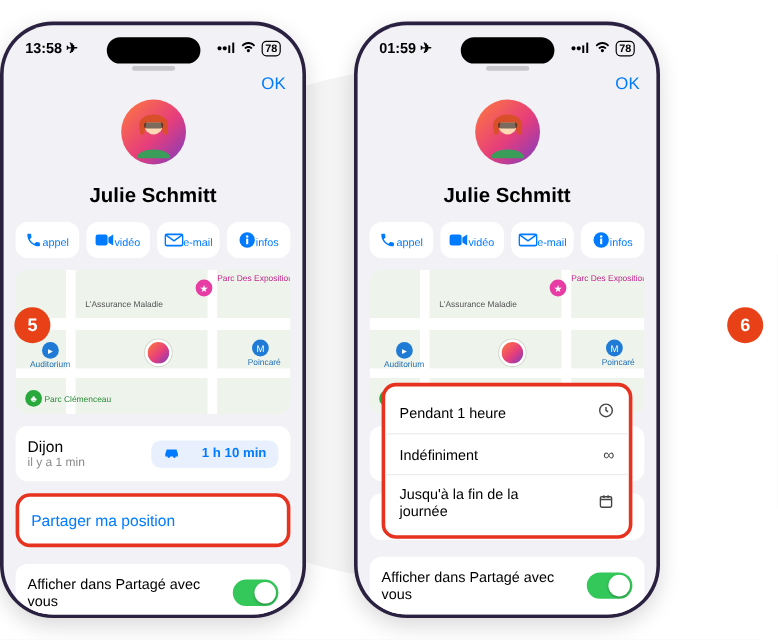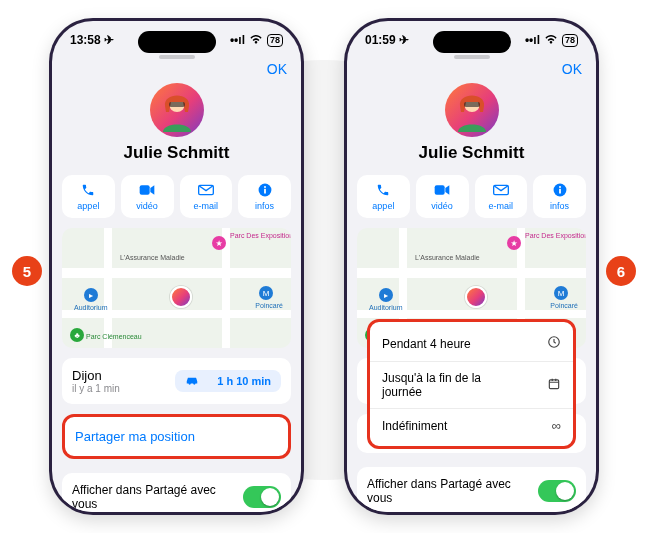--- a/index.html
+++ b/index.html
@@ -7,36 +7,36 @@
     --bg:#f2f2f6;
     --card:#ffffff;
     --txt:#000;
     --sub:#8a8a8e;
     --green:#34c759;
     --red:#e84118;
   }
   *{box-sizing:border-box;font-family:-apple-system,Helvetica,Arial,sans-serif}
   body{margin:0;width:648px;height:533px;background:#fff;position:relative}
   .bg-circle{position:absolute;width:420px;height:420px;border-radius:50%;background:#f4f4f4;left:114px;top:60px;z-index:0}
-  .stage{position:relative;display:flex;gap:40px;justify-content:center;padding:18px 0;z-index:1}
+  .stage{position:relative;display:flex;gap:40px;justify-content:flex-start;padding:18px 0;z-index:1}
   .phone{width:255px;height:497px;border-radius:44px;background:#2a2140;padding:3px;position:relative;box-shadow:0 6px 18px rgba(0,0,0,.15)}
   .phone-inner{width:100%;height:100%;border-radius:41px;background:var(--bg);overflow:hidden;position:relative}
   .island{position:absolute;top:10px;left:50%;transform:translateX(-50%);width:78px;height:22px;background:#000;border-radius:14px;z-index:5}
   .status{display:flex;justify-content:space-between;align-items:center;padding:12px 18px 0;font-size:12px;font-weight:600;color:#000}
   .status .right{display:flex;gap:4px;align-items:center}
   .bat{display:flex;align-items:center;gap:1px;border:1px solid #000;border-radius:4px;padding:0 2px;font-size:9px;font-weight:700;height:13px}
   .sheet-handle{width:36px;height:4px;background:#c9c9cd;border-radius:3px;margin:8px auto 0}
   .ok{position:absolute;right:14px;top:40px;color:var(--blue);font-size:14px;font-weight:500}
   .content{padding:0 10px}
   .avatar-row{display:flex;flex-direction:column;align-items:center;margin-top:24px}
   .avatar{width:54px;height:54px;border-radius:50%;background:linear-gradient(135deg,#ff7a3c,#e63e7b 55%,#7a3cc4);display:flex;align-items:center;justify-content:center;overflow:hidden}
   .avatar svg{width:44px;height:44px}
-  .name{font-size:17px;font-weight:700;margin-top:6px}
+  .name{font-size:17px;font-weight:700;margin-top:16px}
   .actions{display:flex;gap:6px;margin-top:12px}
-  .act{flex:1;background:var(--card);border-radius:10px;display:flex;flex-direction:column;align-items:center;justify-content:center;padding:7px 0;color:var(--blue)}
+  .act{flex:1;background:var(--card);border-radius:10px;display:flex;flex-direction:row;align-items:center;justify-content:center;padding:7px 0;color:var(--blue)}
   .act .ico{height:16px;display:flex;align-items:center}
   .act .lbl{font-size:9px;margin-top:3px}
   .map{margin-top:10px;height:120px;border-radius:10px;background:#eef3ec;position:relative;overflow:hidden}
   .road{position:absolute;background:#fff}
   .road.h1{top:40px;left:0;right:0;height:10px}
   .road.h2{top:82px;left:0;right:0;height:8px}
   .road.v1{left:42px;top:0;bottom:0;width:8px}
   .road.v2{left:160px;top:0;bottom:0;width:8px}
   .poi{position:absolute;width:14px;height:14px;border-radius:50%;display:flex;align-items:center;justify-content:center;font-size:8px;color:#fff}
   .poi.pink{background:#e73ca4}
@@ -283,39 +283,39 @@
           <span>Afficher dans Partagé avec vous</span>
           <div class="toggle"></div>
         </div>
         <div class="footer">
           
         </div>
       </div>
 
       <div class="popover">
         <div class="pop-item">
-          <span>Pendant 4 heure</span>
+          <span>Pendant 1 heure</span>
           <span class="glyph">
             <svg width="14" height="14" viewBox="0 0 24 24" fill="none" stroke="#444" stroke-width="2">
                 <circle cx="12" cy="12" r="9"></circle>
                 <path d="M12 7v5l3 2"></path>
               </svg>
           </span>
+        </div>
+        <div class="pop-item">
+          <span>Indéfiniment</span>
+          <span class="glyph">∞</span>
         </div>
         <div class="pop-item">
           <span style="max-width:130px">Jusqu'à la fin de la journée</span>
           <span class="glyph">
             <svg width="14" height="14" viewBox="0 0 24 24" fill="none" stroke="#444" stroke-width="2">
                 <rect x="4" y="5" width="16" height="15" rx="2"></rect>
                 <path d="M4 9h16M9 3v4M15 3v4"></path>
               </svg>
           </span>
         </div>
-        <div class="pop-item">
-          <span>Indéfiniment</span>
-          <span class="glyph">∞</span>
-        </div>
       </div>
 
     </div>
   </div>
 
 </div>
 
 </body></html>

